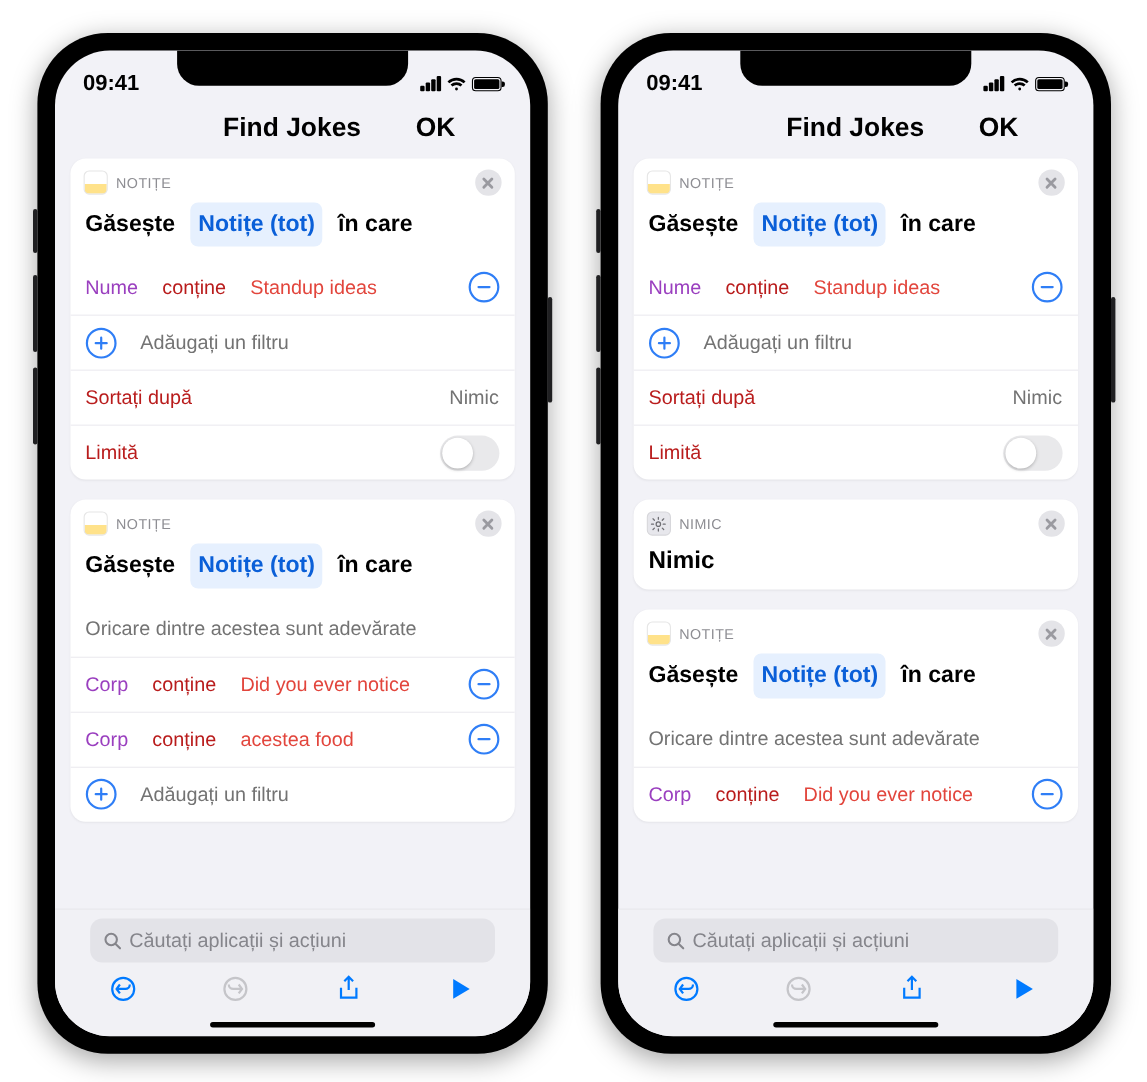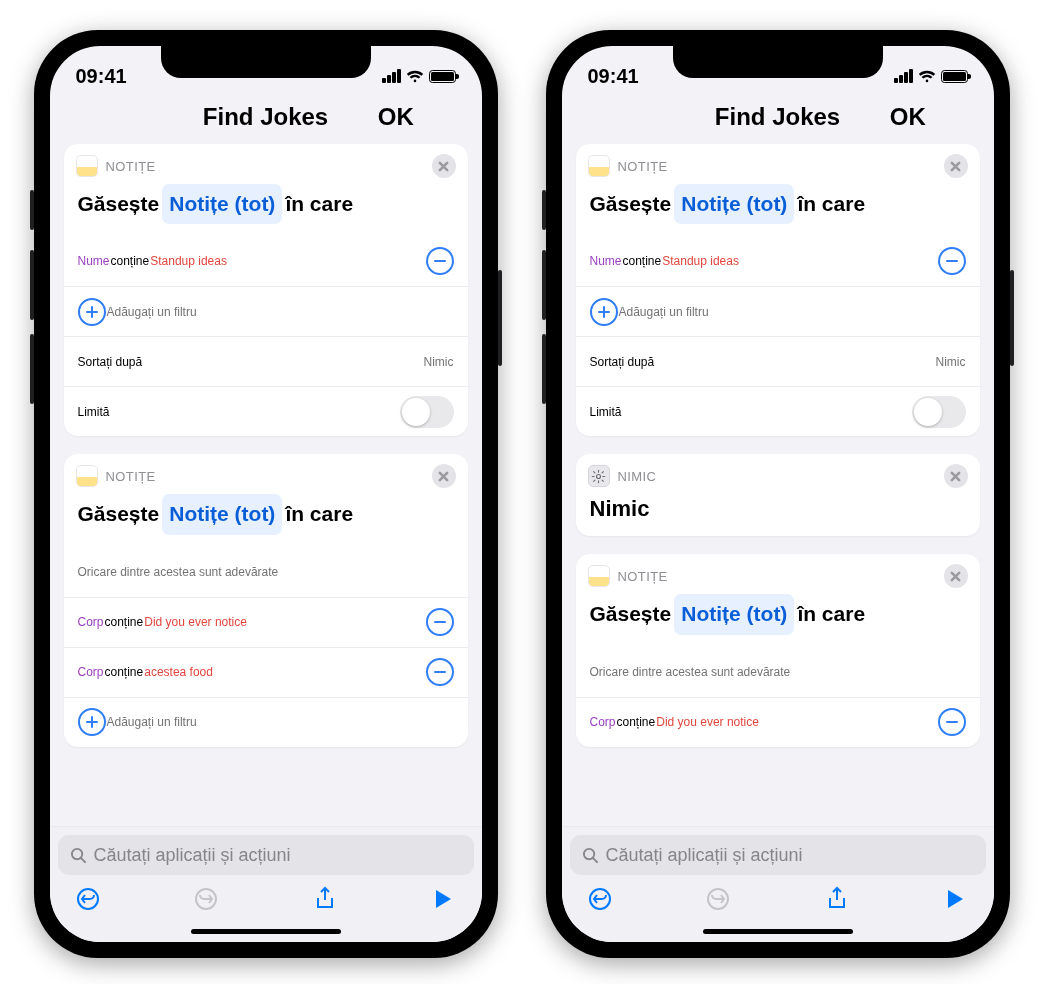--- a/index.html
+++ b/index.html
@@ -101,37 +101,37 @@
   }
   .appicon.gear svg { width:15px; height:15px; }
   .applabel { font-size:13px; letter-spacing:.4px; color:#8e8e93; }
   .closebtn {
     margin-left:auto;
     width:24px;height:24px;border-radius:12px;background:#e4e4e8;
     display:flex;align-items:center;justify-content:center;
   }
   .closebtn svg { width:11px; height:11px; stroke:#9a9aa0; stroke-width:2.8; fill:none; stroke-linecap:round;}
 
-  .titleRow { padding: 4px 14px 12px; font-size:21px; font-weight:600; line-height:1.35; display:flex; flex-wrap:wrap; gap:3px; align-items:center;}
+  .titleRow { padding: 4px 14px 12px; font-size:21px; font-weight:600; line-height:1.35; display:flex; flex-wrap:wrap; gap:14px; align-items:center;}
   .token {
     background:#e6f0fe; color:#0a5fd8; border-radius:7px;
     padding: 6px 7px;
     font-weight:600;
   }
 
   .rows .row {
     min-height:50px;
-    display:flex; align-items:center; gap:1px;
+    display:flex; align-items:center; gap:22px;
     padding: 0 14px;
     border-top:1px solid #eceaef;
-    font-size:12px;
+    font-size:18px;
   }
   .row:first-child { border-top:none; }
   .kpurple { color:#9a3fbf; }
-  .kblack  { color:#000000; }
+  .kblack  { color:#b91c1c; }
   .kblue   { color:#737373; }
   .kred    { color:#e2453c; }
   .row .spacer { flex:1; }
 
   .circleBtn {
     width:28px;height:28px;border:2px solid #2f7ef6;border-radius:50%;
     display:flex;align-items:center;justify-content:center;
     flex-shrink:0;
   }
   .circleBtn.minus::before { content:""; width:12px; height:2px; background:#2f7ef6; border-radius:1px;}
@@ -144,21 +144,21 @@
   }
   .toggle::after{
     content:"";position:absolute;left:2px;top:2px;width:28px;height:28px;border-radius:14px;
     background:#fff;box-shadow:0 1px 3px rgba(0,0,0,.25);
   }
 
   .big-nimic { padding: 6px 14px 14px; font-size:22px; font-weight:600; }
 
   .bottomArea {
     background:#f1f1f5;
-    padding: 8px 8px 4px;
+    padding: 8px 32px 4px;
     border-top:1px solid rgba(0,0,0,0.03);
   }
   .search {
     background:#e3e3e8;border-radius:11px;height:40px;
     display:flex;align-items:center;gap:7px;padding:0 12px;
     color:#85858b;font-size:18px;
   }
   .toolbar {
     height:48px; display:flex; align-items:center; justify-content:space-between;
     padding: 0 12px;

